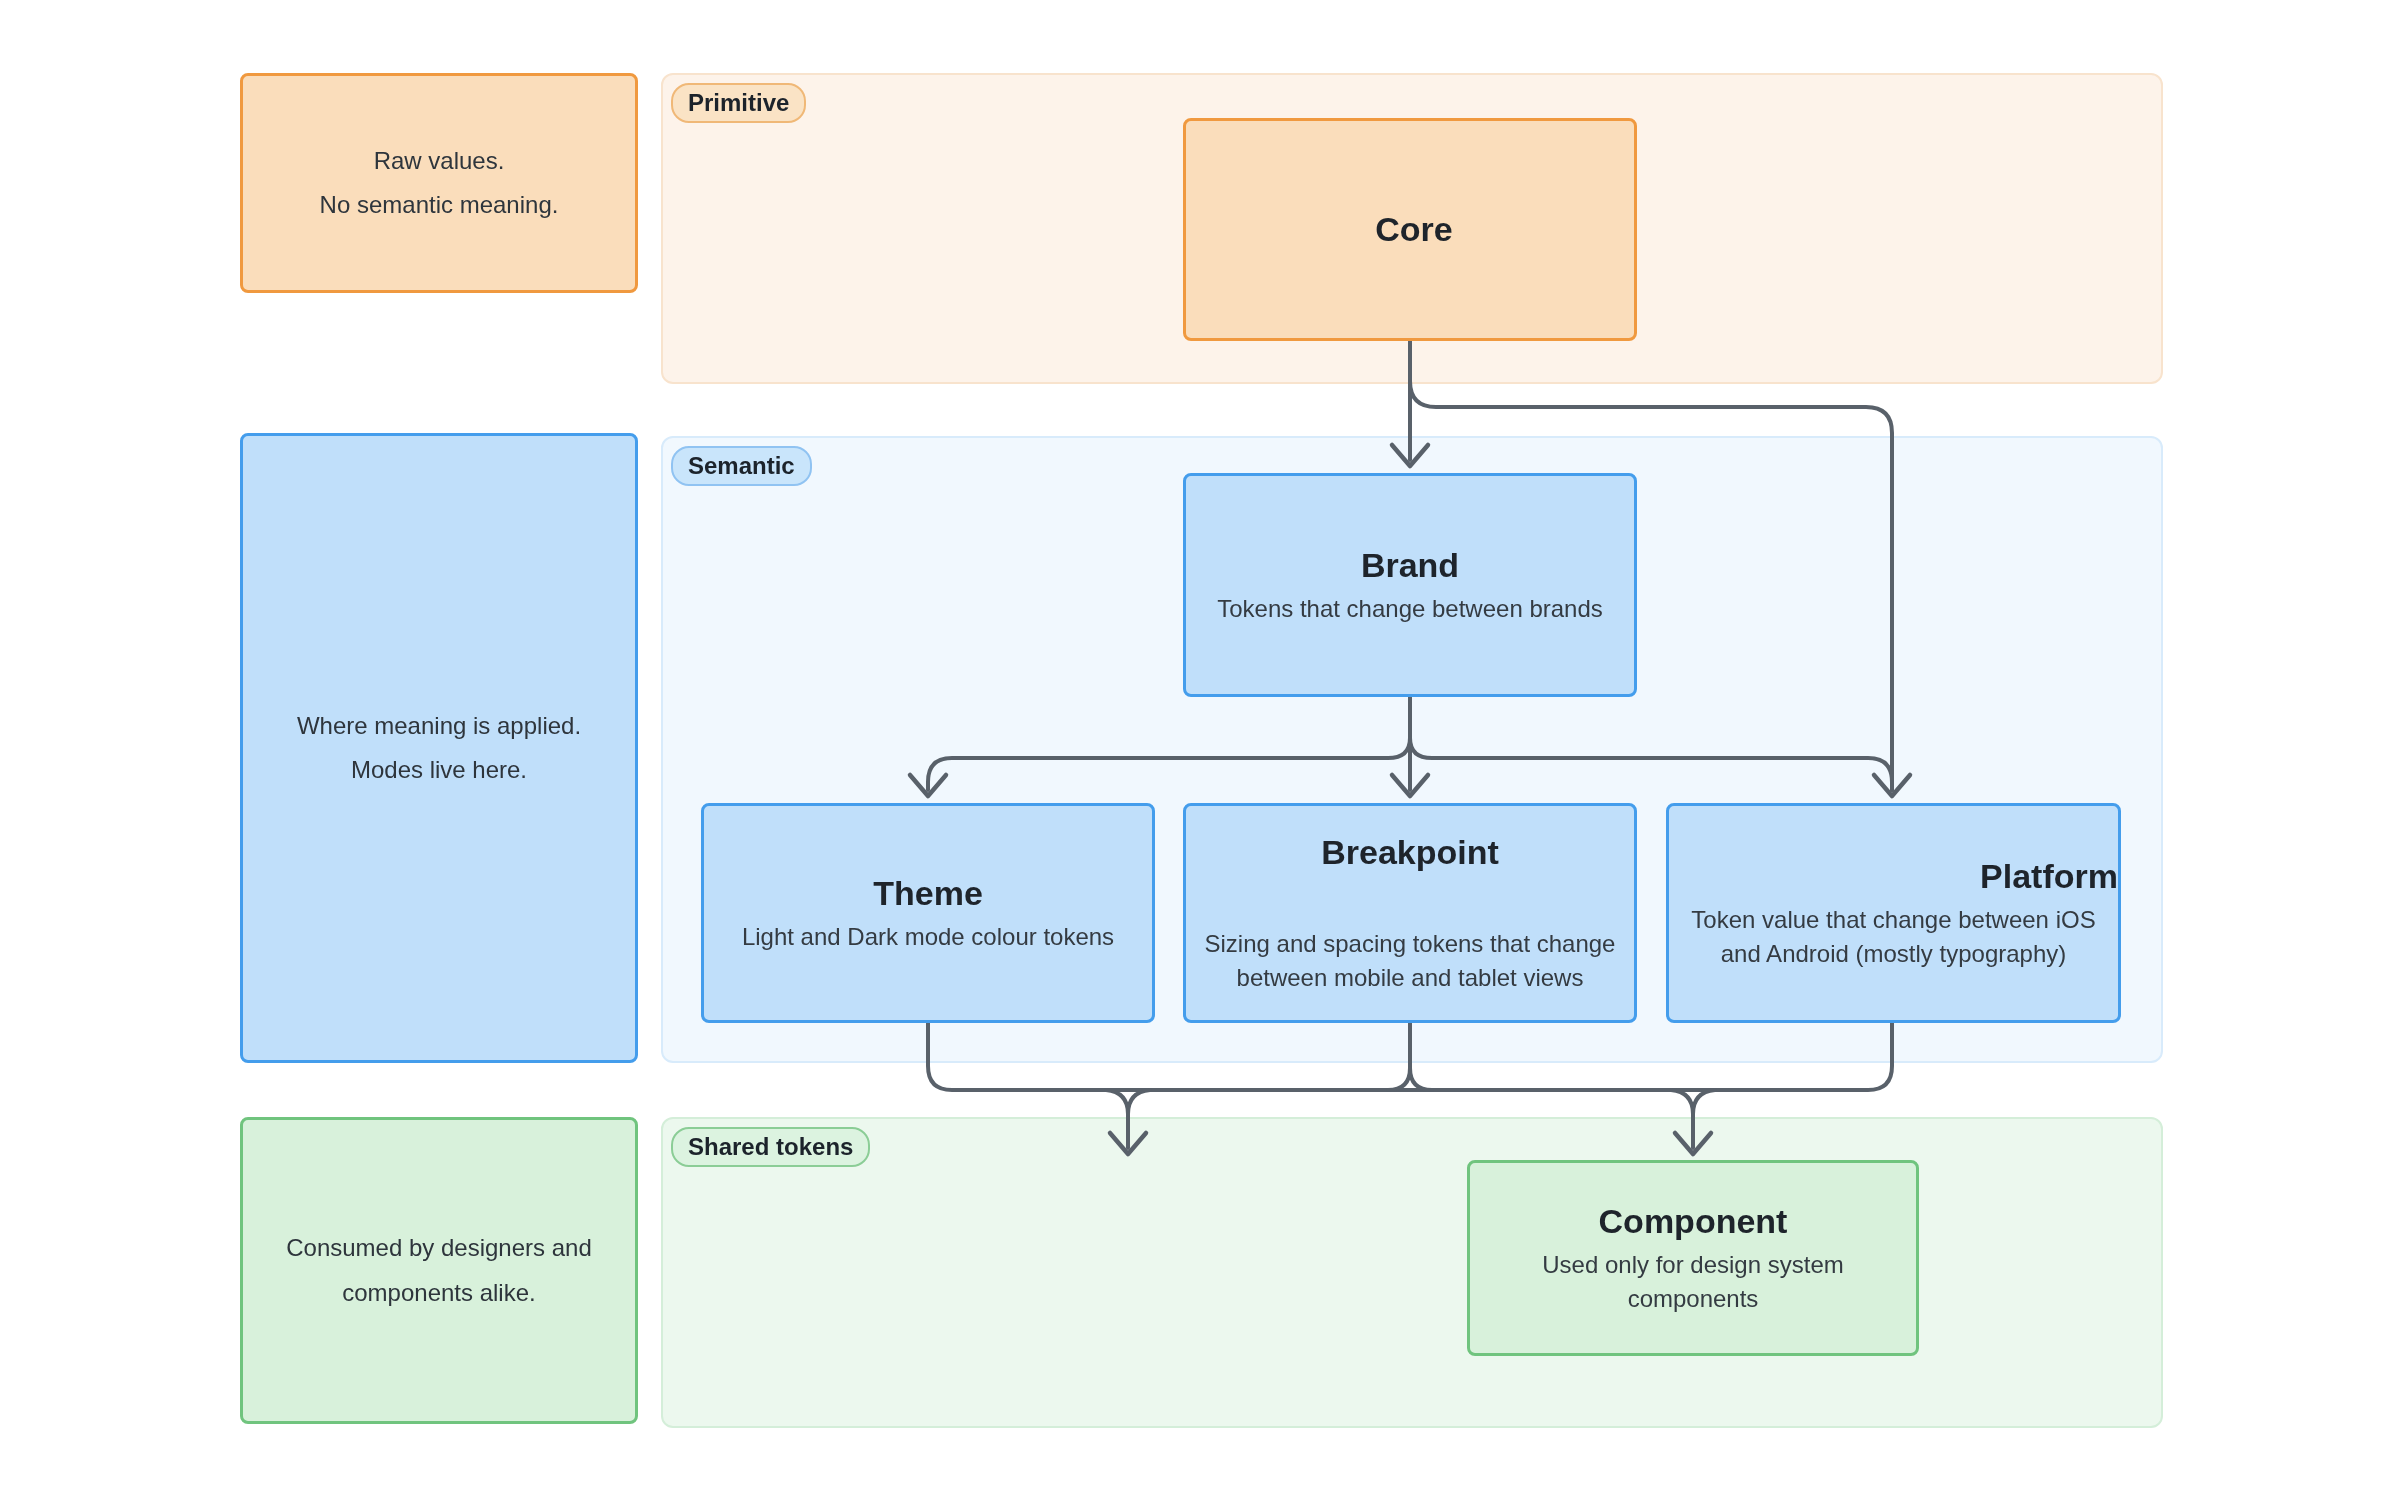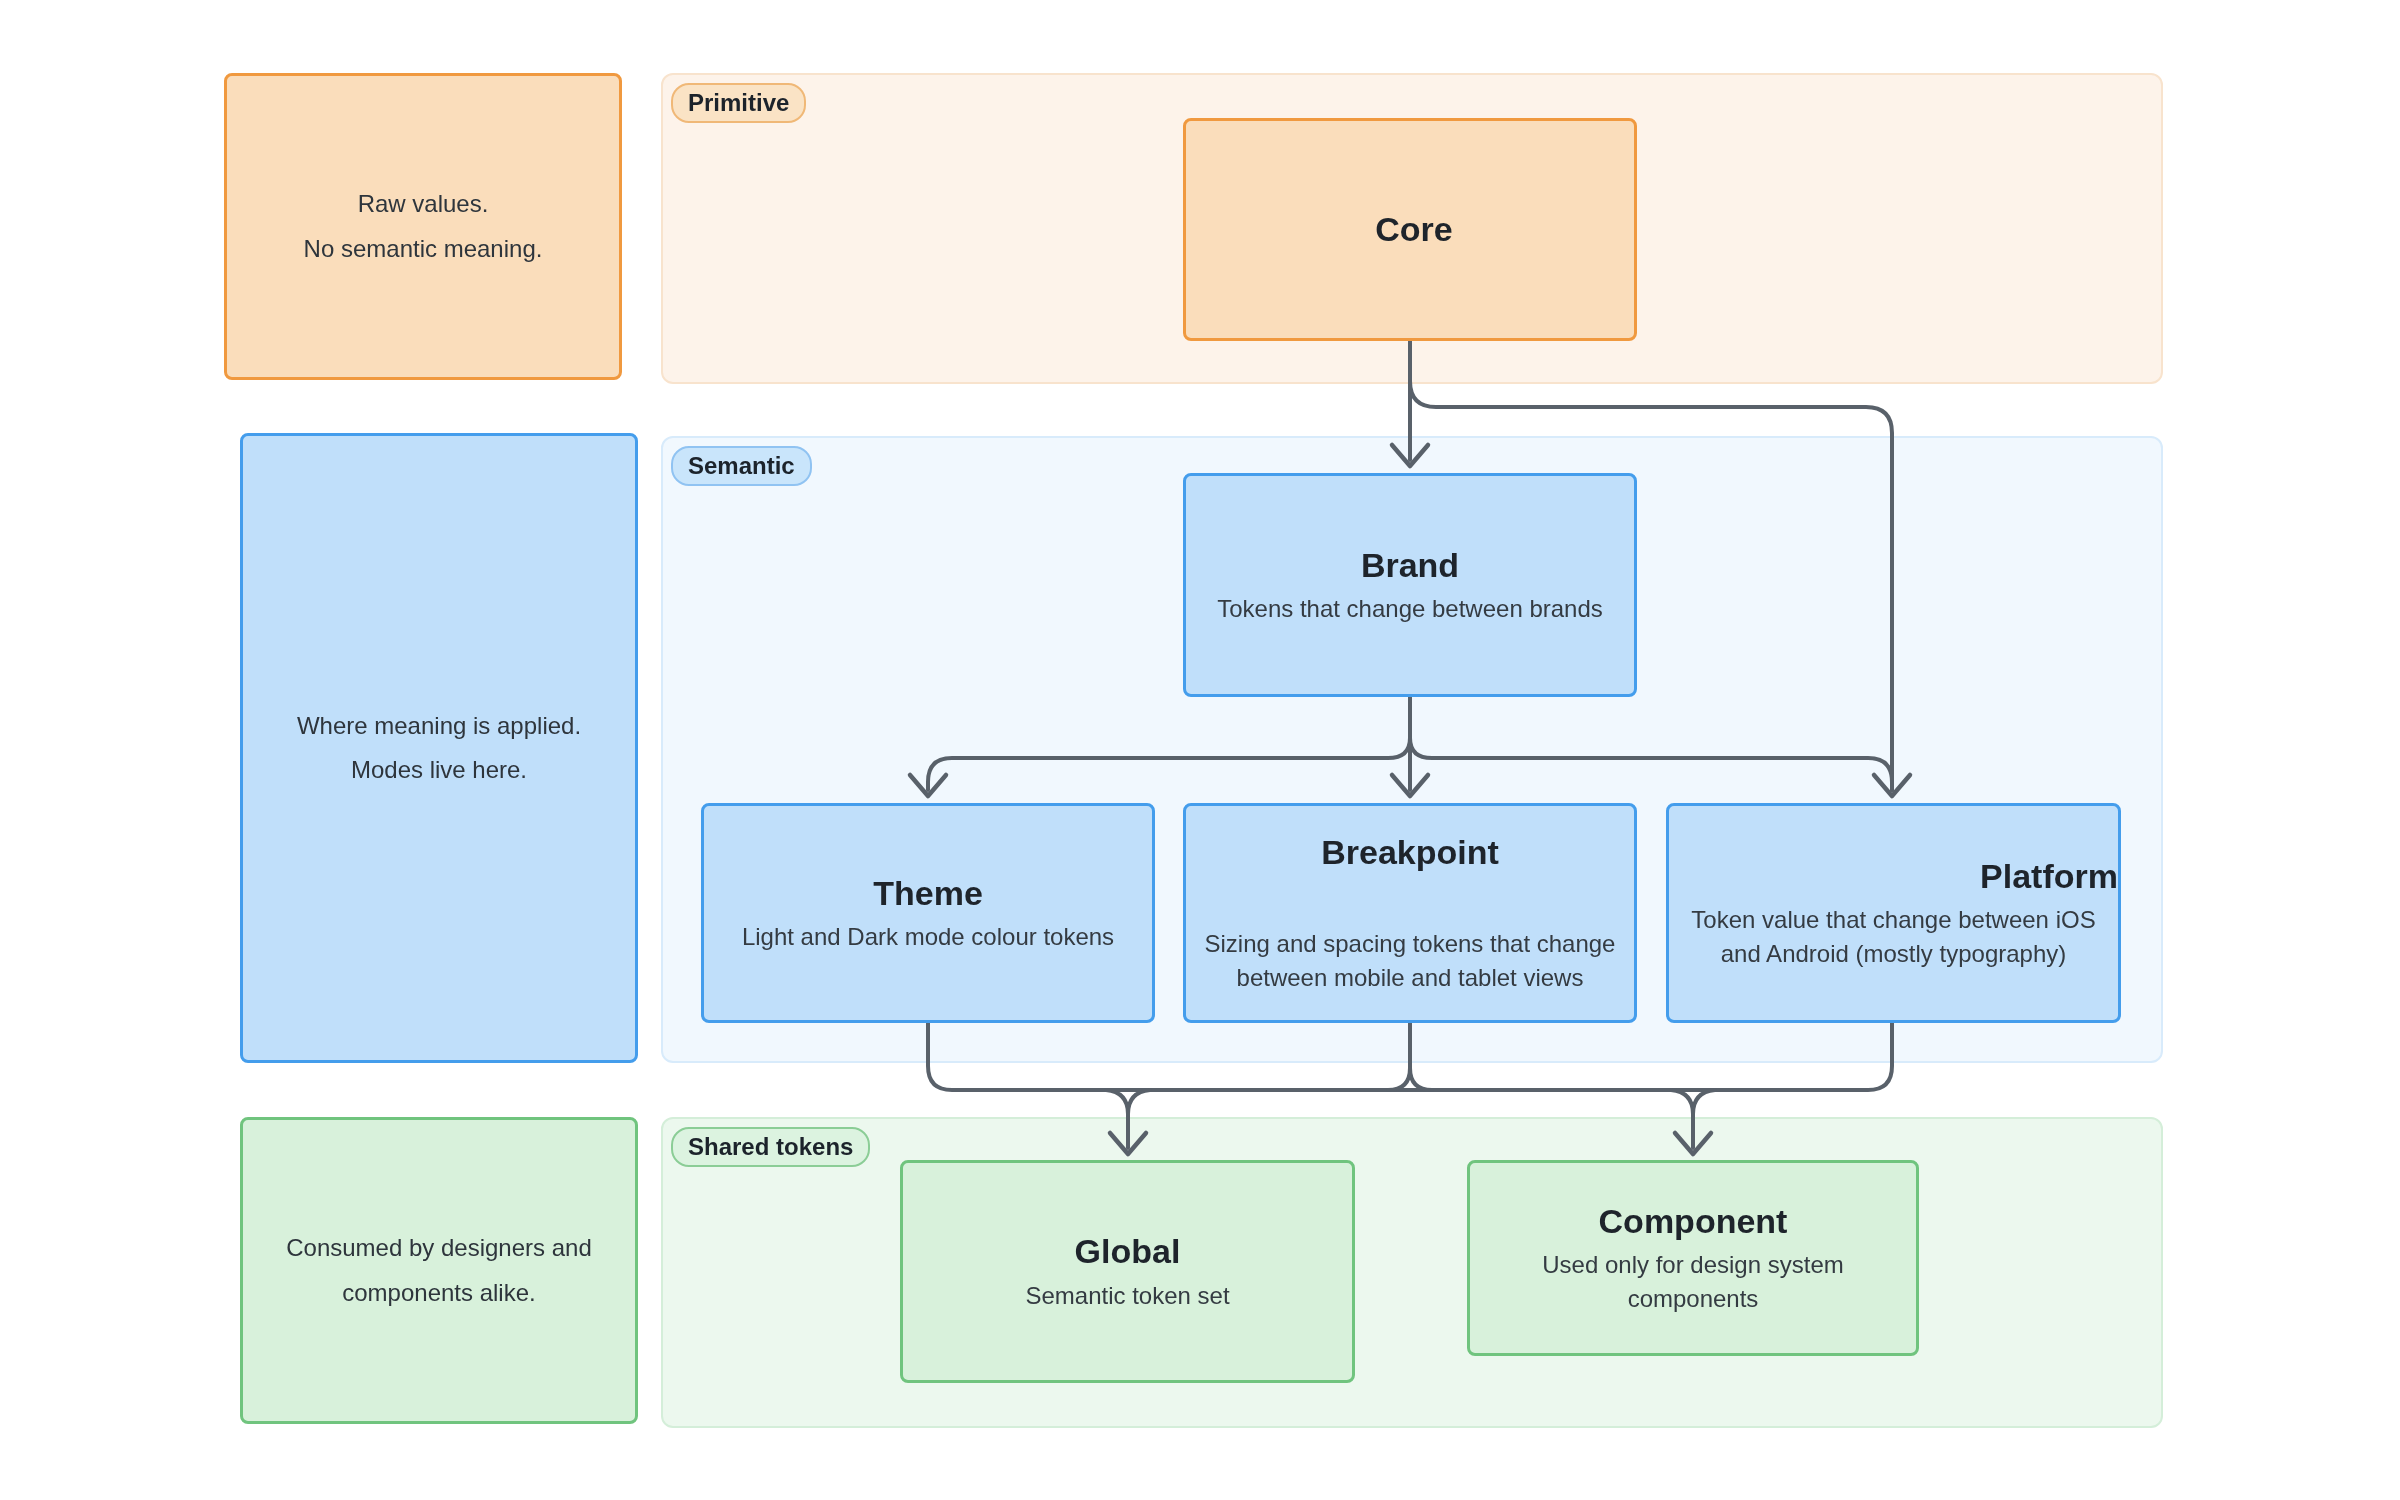--- a/index.html
+++ b/index.html
@@ -72,21 +72,21 @@
     <path d="M 1150 1090 Q 1128 1092 1128 1114"></path>
     <path d="M 1128 1110 L 1128 1148"></path>
     <path class="head" d="M 1110 1133 L 1128 1154 L 1146 1133"></path>
 
     <path d="M 1671 1090 Q 1693 1092 1693 1114"></path>
     <path d="M 1715 1090 Q 1693 1092 1693 1114"></path>
     <path d="M 1693 1110 L 1693 1148"></path>
     <path class="head" d="M 1675 1133 L 1693 1154 L 1711 1133"></path>
   </svg>
 
-  <div class="card orange" style="left:224px;top:73px;width:398px;height:307px;">
+  <div class="card orange" style="left:240px;top:73px;width:398px;height:220px;">
     <span class="note-line">Raw values.</span>
     <span class="note-line">No semantic meaning.</span>
   </div>
   <div class="card blue" style="left:240px;top:433px;width:398px;height:630px;">
     <span class="note-line">Where meaning is applied.</span>
     <span class="note-line">Modes live here.</span>
   </div>
   <div class="card green" style="left:240px;top:1117px;width:398px;height:307px;">
     <span class="note-line">Consumed by designers and</span>
     <span class="note-line">components alike.</span>
@@ -109,23 +109,19 @@
   <div class="card blue node" style="left:1183px;top:803px;width:454px;height:220px;gap:48px;">
     <span class="title">Breakpoint</span>
     <span class="subtitle">Sizing and spacing tokens that change between mobile and tablet views</span>
   </div>
 
   <div class="card blue node" style="left:1666px;top:803px;width:455px;height:220px;align-items:flex-end;">
     <span class="title">Platform</span>
     <span class="subtitle">Token value that change between iOS and Android (mostly typography)</span>
   </div>
 
-  <div class="card green node" style="left:900px;top:1160px;width:455px;height:223px;">
-    <span class="title">Global</span>
-    <span class="subtitle">Semantic token set</span>
-  </div>
 
   <div class="card green node" style="left:1467px;top:1160px;width:452px;height:196px;">
     <span class="title">Component</span>
     <span class="subtitle">Used only for design system components</span>
   </div>
 
 </div>
 
 </body></html>

